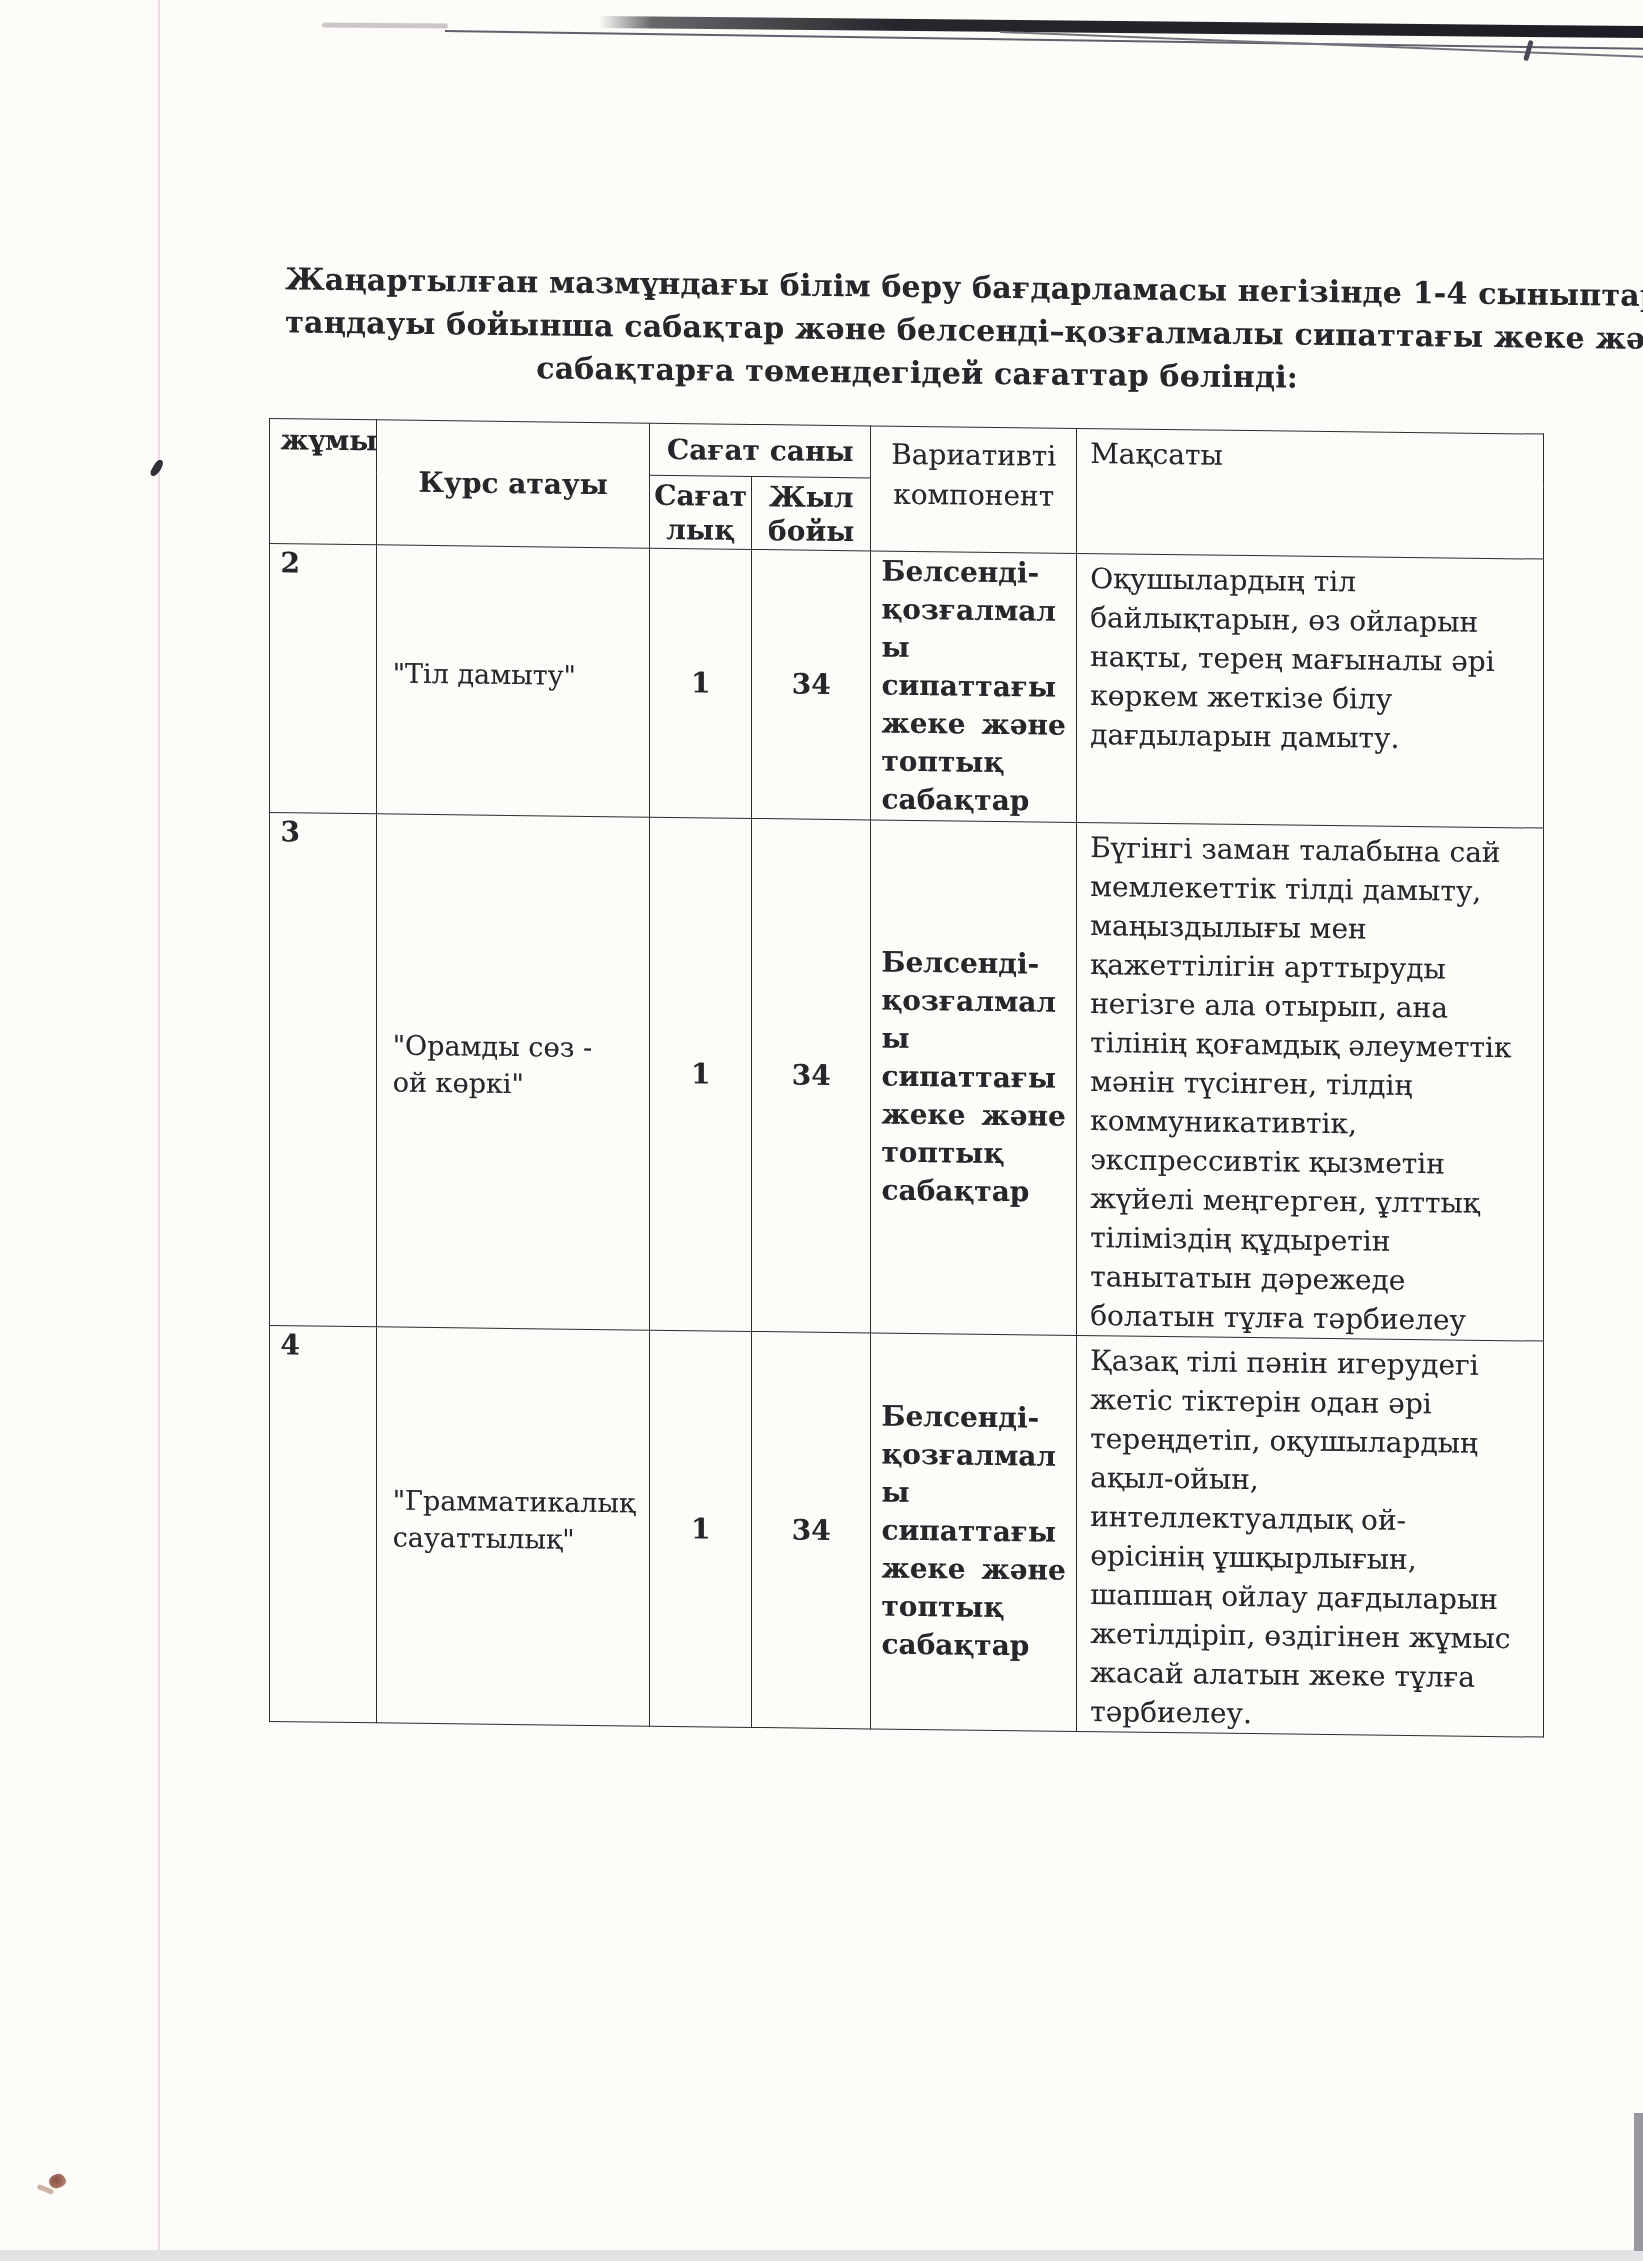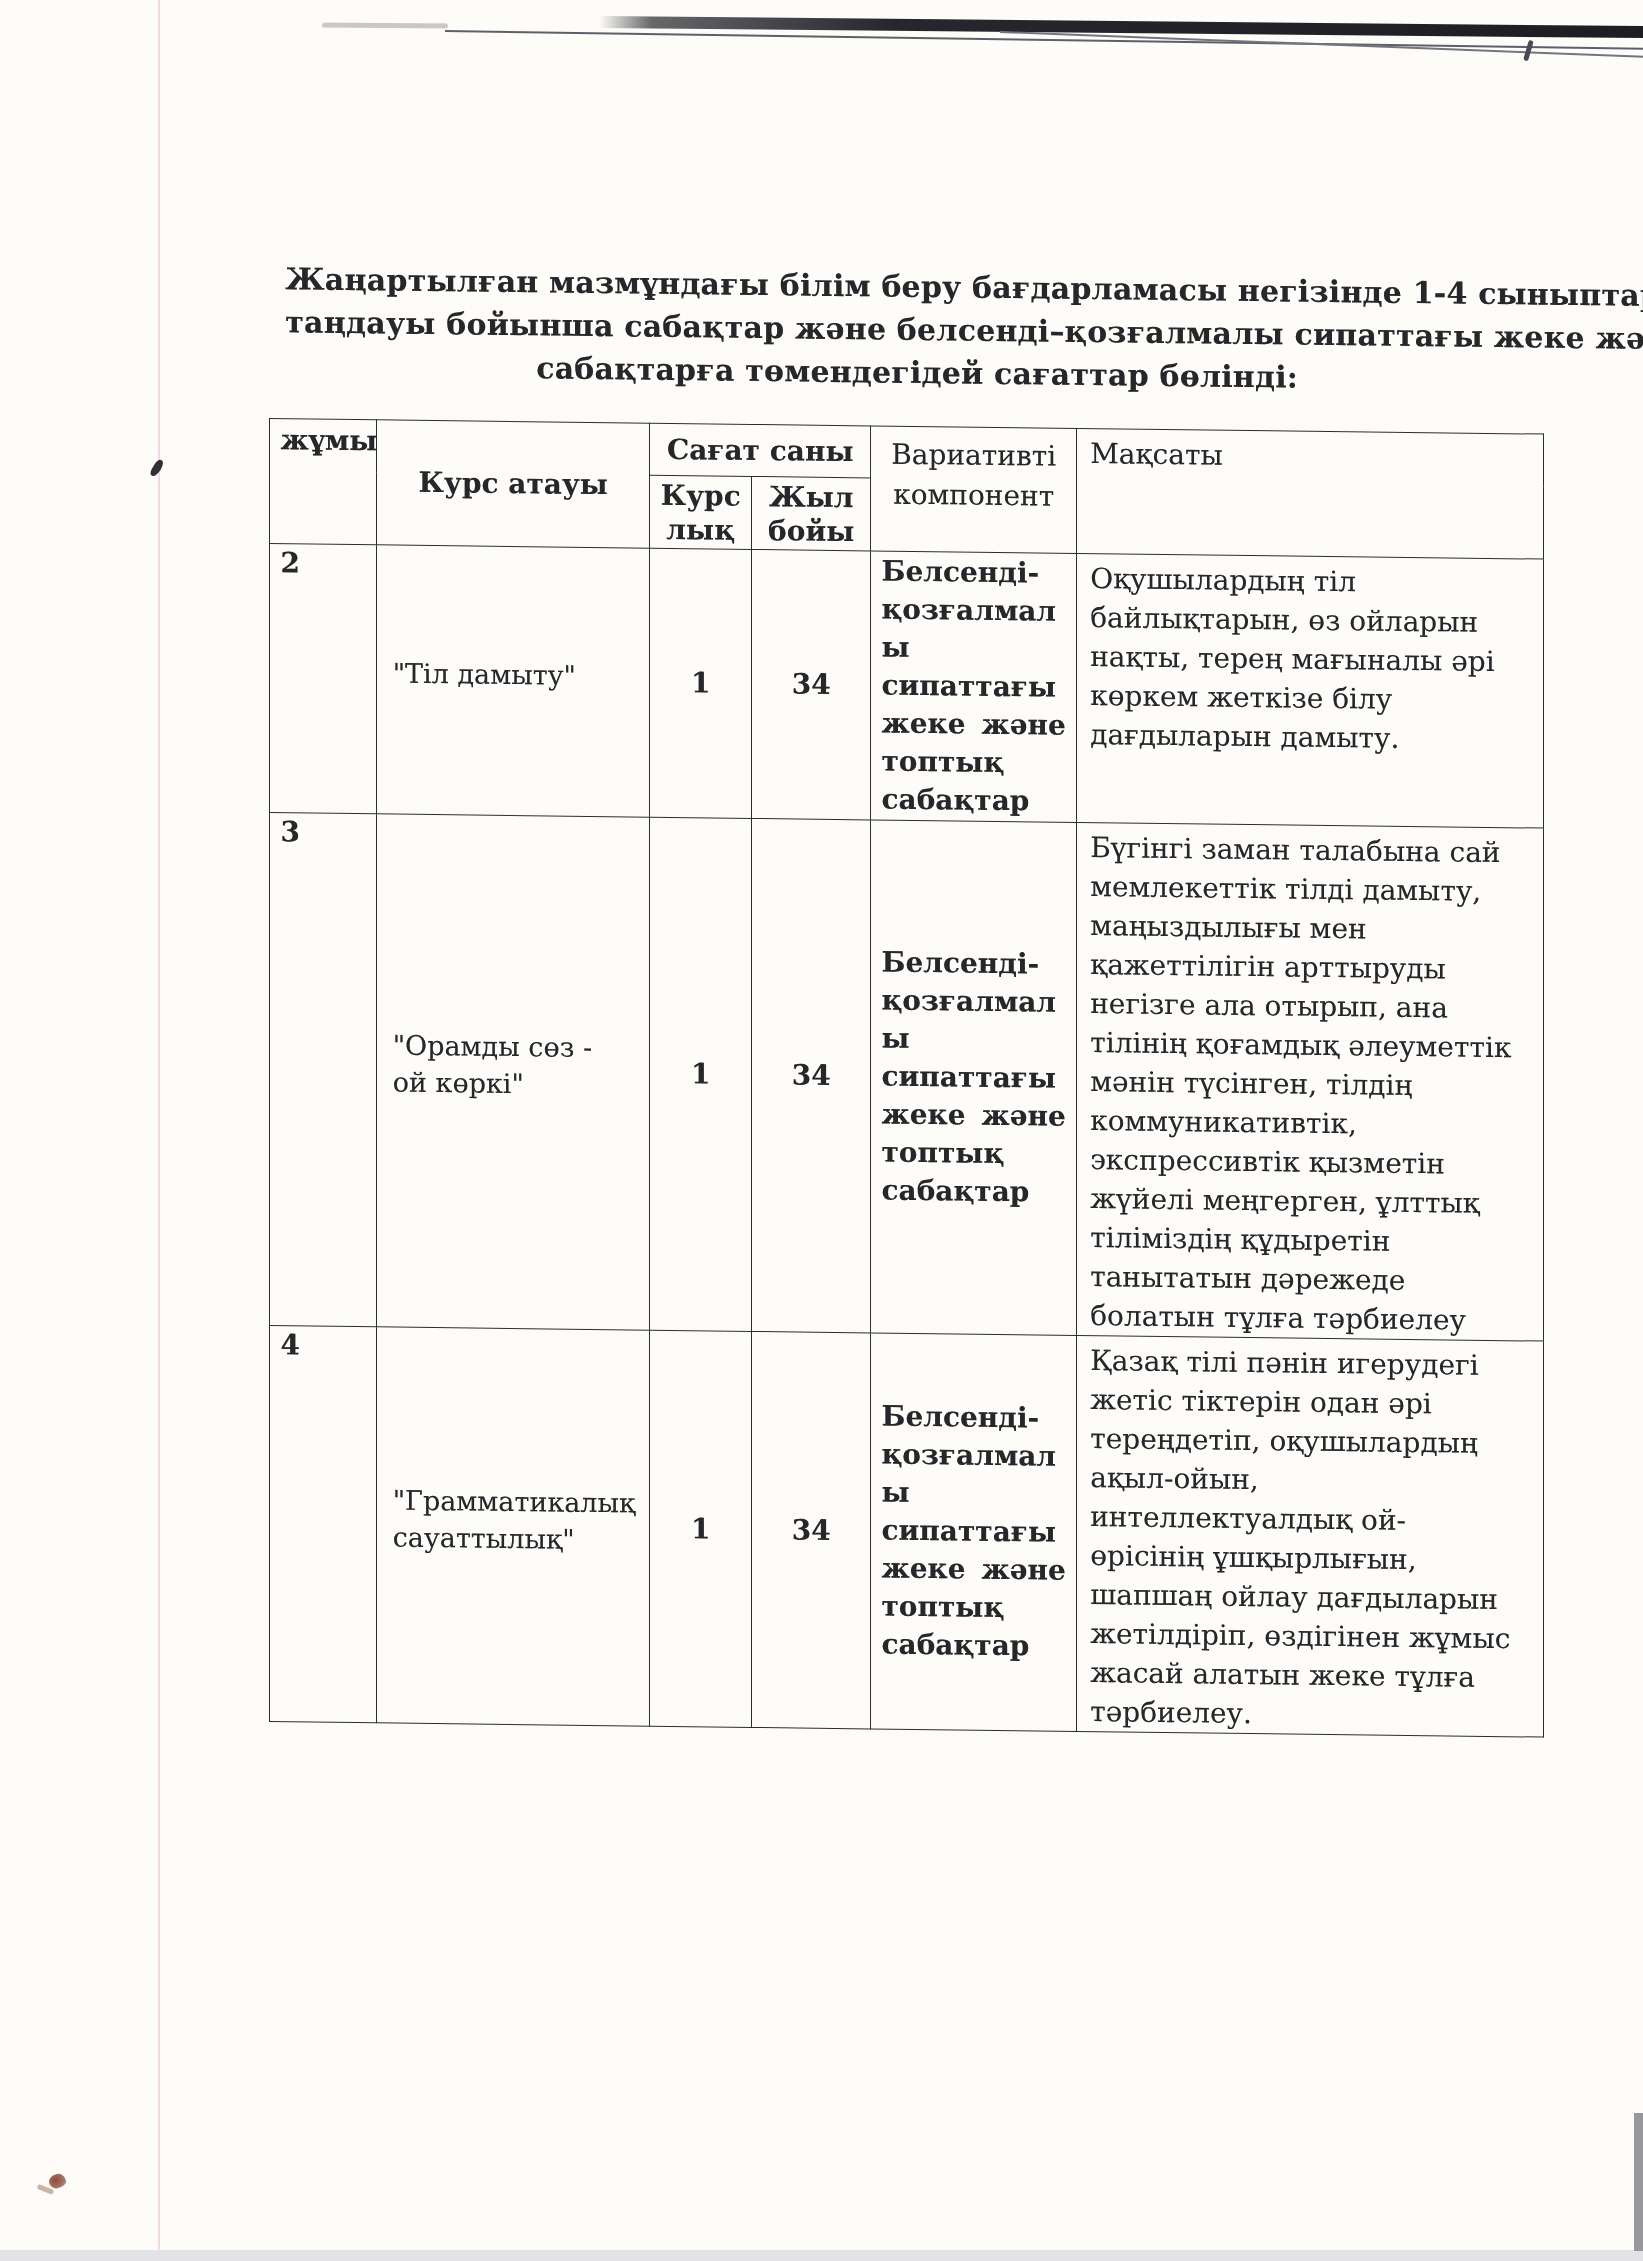--- a/index.html
+++ b/index.html
@@ -139,21 +139,21 @@
     </colgroup>
     <thead>
       <tr class="header-top">
         <th class="h-class" rowspan="2">жұмыс</th>
         <th class="h-course" rowspan="2">Курс атауы</th>
         <th class="h-hours" colspan="2">Сағат саны</th>
         <th class="h-var" rowspan="2">Вариативті компонент</th>
         <th class="h-goal" rowspan="2">Мақсаты</th>
       </tr>
       <tr class="header-sub">
-        <th class="h-sub">Курс
+        <th class="h-sub">Сағат
 лық</th>
         <th class="h-sub">Жыл
 бойы</th>
       </tr>
     </thead>
     <tbody>
       <tr class="row-g2">
         <td class="cell-class">2</td>
         <td class="cell-course">"Тіл дамыту"</td>
         <td class="cell-num">1</td>

